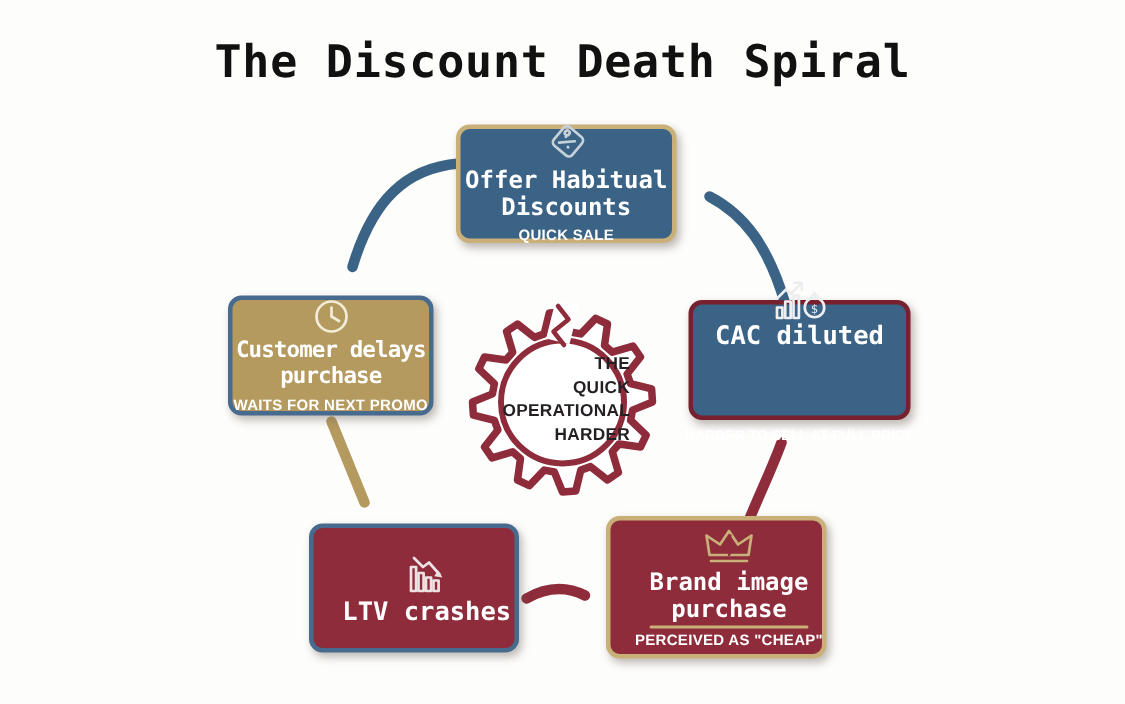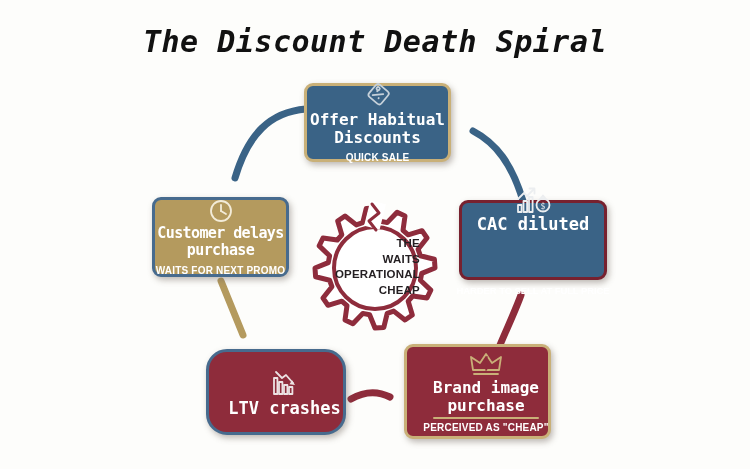--- a/index.html
+++ b/index.html
@@ -5,21 +5,21 @@
   html,body{margin:0;padding:0;}
   #stage{
     position:relative; width:750px; height:469px;
     background:var(--bg,#fdfdfb); overflow:hidden;
     font-family:"DejaVu Sans Mono", monospace;
   }
   #diagram-title{
     position:absolute; top:24px; left:0; width:750px;
     text-align:center; font-size:30px; font-weight:bold;
     letter-spacing:0.5px; color:var(--title-color,#111);
-    font-family:"DejaVu Sans Mono", monospace; margin:0;font-style:italic;
+    font-family:"DejaVu Sans Mono", monospace; margin:0;
   }
   #arrows{position:absolute; left:0; top:0;}
   #arrows path{fill:none; stroke-width:7; stroke-linecap:round;}
   .arrow-blue{stroke:var(--blue);}
   .arrow-tan{stroke:var(--tan);}
   .arrow-red{stroke:var(--red);}
   .mh-blue{fill:var(--blue);} .mh-tan{fill:var(--tan);} .mh-red{fill:var(--red);}
 
   .node{
     position:absolute; border:3px solid; border-radius:9px;
@@ -94,23 +94,23 @@
   </svg>
 
   <svg id="gear-svg" width="150" height="150" aria-hidden="true">
     <polygon id="gear-poly" class="gear-outline" points="87.2,29.6 97.1,19.2 105.0,23.0 103.0,37.3 108.2,41.8 122.0,37.7 127.0,45.0 118.1,56.3 120.4,62.8 134.4,66.2 135.0,75.0 121.7,80.4 120.4,87.2 130.8,97.1 127.0,105.0 112.7,103.0 108.2,108.2 112.3,122.0 105.0,127.0 93.7,118.1 87.2,120.4 83.8,134.4 75.0,135.0 69.6,121.7 62.8,120.4 52.9,130.8 45.0,127.0 47.0,112.7 41.8,108.2 28.0,112.3 23.0,105.0 31.9,93.7 29.6,87.2 15.6,83.8 15.0,75.0 28.3,69.6 29.6,62.8 19.2,52.9 23.0,45.0 37.3,47.0 41.8,41.8 37.7,28.0 45.0,23.0 56.3,31.9 62.8,29.6 66.2,15.6 75.0,15.0 80.4,28.3"></polygon>
     <circle class="gear-inner" cx="75" cy="75" r="41"></circle>
     <rect class="gear-crack-mask" x="67" y="9" width="16" height="26" transform="rotate(14 75 22)"></rect>
     <polyline class="gear-crack" points="72,11 79,20 69,28 76,37"></polyline>
   </svg>
   <div id="gear-text">
     <span>THE</span>
-    <span>WAITS</span>
+    <span>QUICK</span>
     <span>OPERATIONAL</span>
-    <span>CHEAP</span>
+    <span>HARDER</span>
   </div>
 
   <div class="node fill-blue b-tan" style="left:304px;top:83px;width:147px;height:79px;">
     <svg class="icon" width="36" height="28" aria-hidden="true">
       <g class="ic ic-pale" transform="rotate(40 18 13)">
         <rect x="10" y="4" width="16" height="16" rx="3"></rect>
         <circle cx="14" cy="8" r="1.6"></circle>
         <line x1="14" y1="16.5" x2="21.5" y2="9"></line>
         <circle class="ic-pale-f" cx="15" cy="10.5" r="1" stroke="none"></circle>
         <circle class="ic-pale-f" cx="20.5" cy="15" r="1" stroke="none"></circle>
@@ -153,21 +153,21 @@
       </g>
       <text x="33" y="24.5" text-anchor="middle" font-size="8" font-family="DejaVu Sans Mono, monospace" fill="#eceef0" stroke="none">$</text>
     </svg>
     <div class="label fs17">
       <span>CAC diluted</span>
     </div>
     <div class="rule rule-red"></div>
     <div class="sub sub-small">HARDER TO SELL AT FULL PRICE</div>
   </div>
 
-  <div class="node fill-red b-blue" style="left:206px;top:349px;width:140px;height:86px;border-radius:21px;">
+  <div class="node fill-red b-blue" style="left:206px;top:349px;width:140px;height:86px;">
     <svg class="icon" width="40" height="32" aria-hidden="true">
       <g class="ic ic-pink">
         <rect x="9" y="12" width="3.4" height="16"></rect>
         <rect x="14" y="16" width="3.4" height="12"></rect>
         <rect x="19" y="19" width="3.4" height="9"></rect>
         <rect x="24" y="21" width="3.4" height="7"></rect>
         <polyline points="11,6 17,12 21,9 28,17"></polyline>
       </g>
       <path class="ic-pink-f" d="M30 19 l-5.5 -0.8 l2.6 -4 z"></path>
     </svg>

